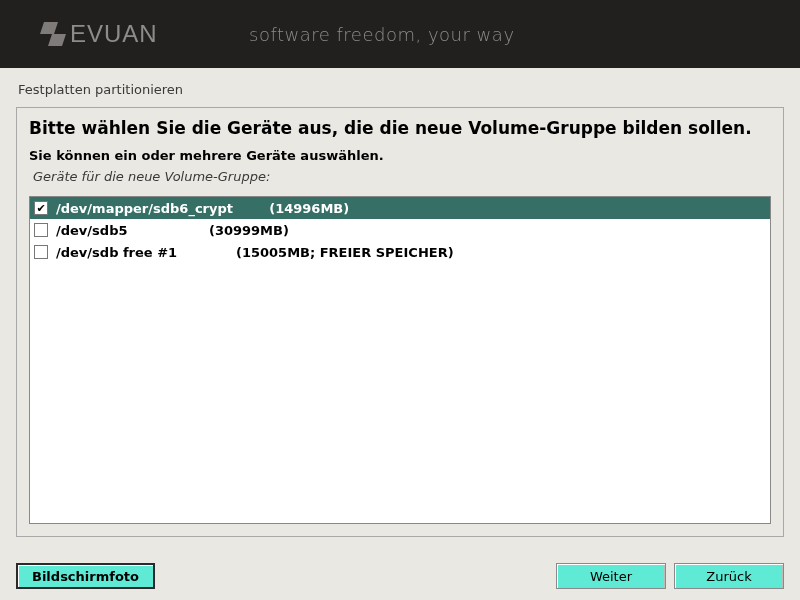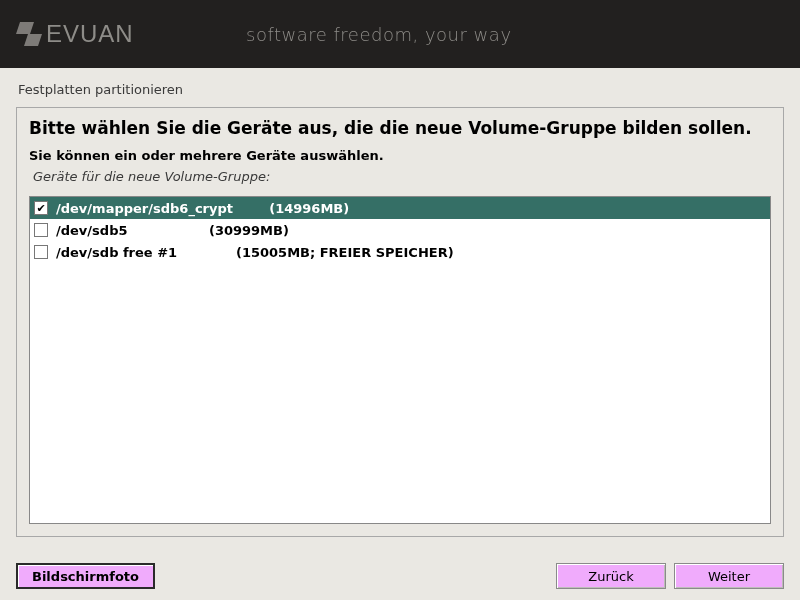--- a/index.html
+++ b/index.html
@@ -10,22 +10,22 @@
     font-family: "DejaVu Sans", Arial, sans-serif;
     font-size: 13px;
     color: #000;
     overflow: hidden;
   }
   .header {
     height: 68px;
     background: #22201f;
     display: flex;
     align-items: center;
-    padding-left: 16px;
-    gap: 60px;
+    padding-left: 40px;
+    gap: 39px;
   }
   .logo {
     display: flex;
     align-items: center;
   }
   .tagline {
     color: #8e8c88;
     font-size: 18px;
     font-weight: 300;
     letter-spacing: 0.5px;
@@ -109,21 +109,21 @@
     height: 48px;
     display: flex;
     align-items: center;
     padding: 0 16px;
     gap: 8px;
   }
   .btn {
     height: 26px;
     min-width: 110px;
     padding: 0 14px;
-    background: #f0abfc;
+    background: #5eead4;
     border: 1px solid #8a8a8a;
     font-size: 13px;
     font-family: inherit;
     cursor: pointer;
     box-shadow: inset 1px 1px 0 #fff, inset -1px -1px 0 #bdbdb8;
   }
   .btn.screenshot {
     font-weight: bold;
     border: 2px solid #2a2a2a;
     box-shadow: inset 1px 1px 0 #fff;
@@ -154,15 +154,15 @@
   <div class="device-list" id="device-list">
       <div class="device-row selected"><span class="checkbox">✔</span><span>/dev/mapper/sdb6_crypt        (14996MB)</span></div>
       <div class="device-row"><span class="checkbox"></span><span>/dev/sdb5                  (30999MB)</span></div>
       <div class="device-row"><span class="checkbox"></span><span>/dev/sdb free #1             (15005MB; FREIER SPEICHER)</span></div>
     </div>
 </div>
 
 <div class="footer">
   <button class="btn screenshot">Bildschirmfoto</button>
   <div class="spacer"></div>
+  <button class="btn">Weiter</button>
   <button class="btn">Zurück</button>
-  <button class="btn">Weiter</button>
 </div>
 
 </body></html>

